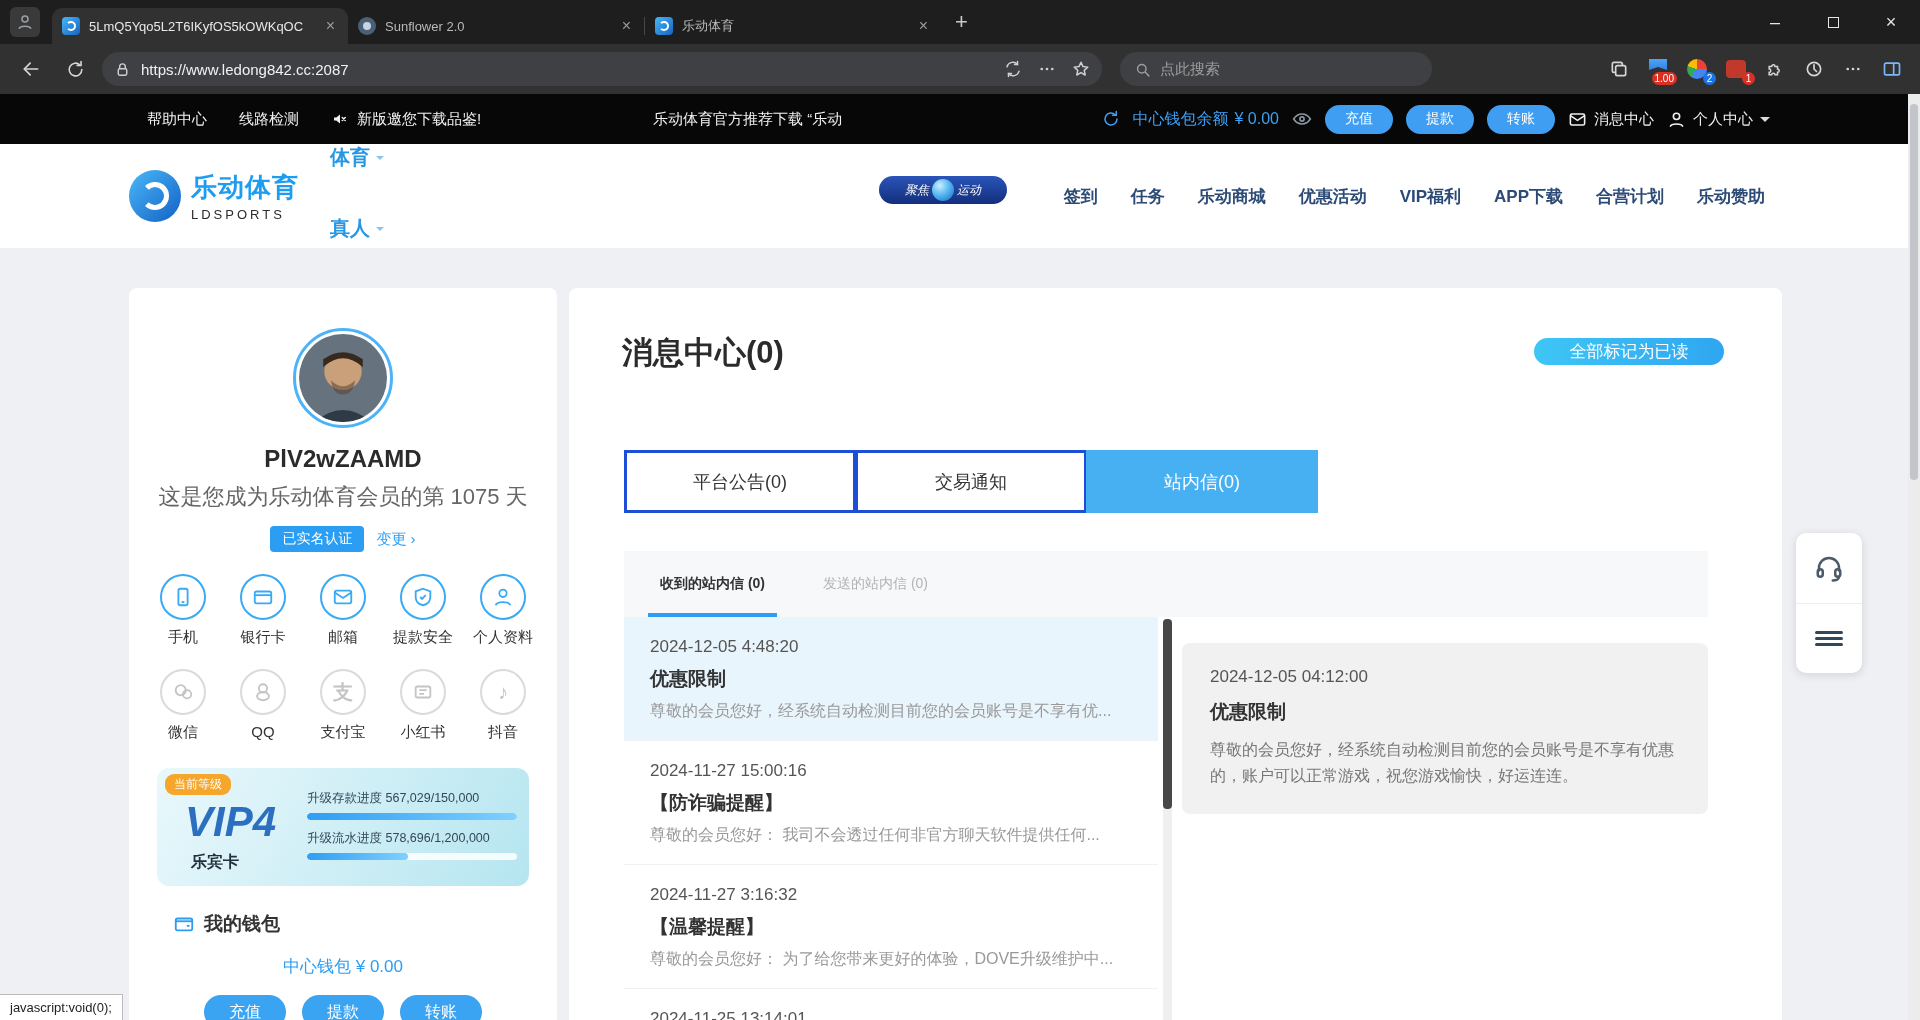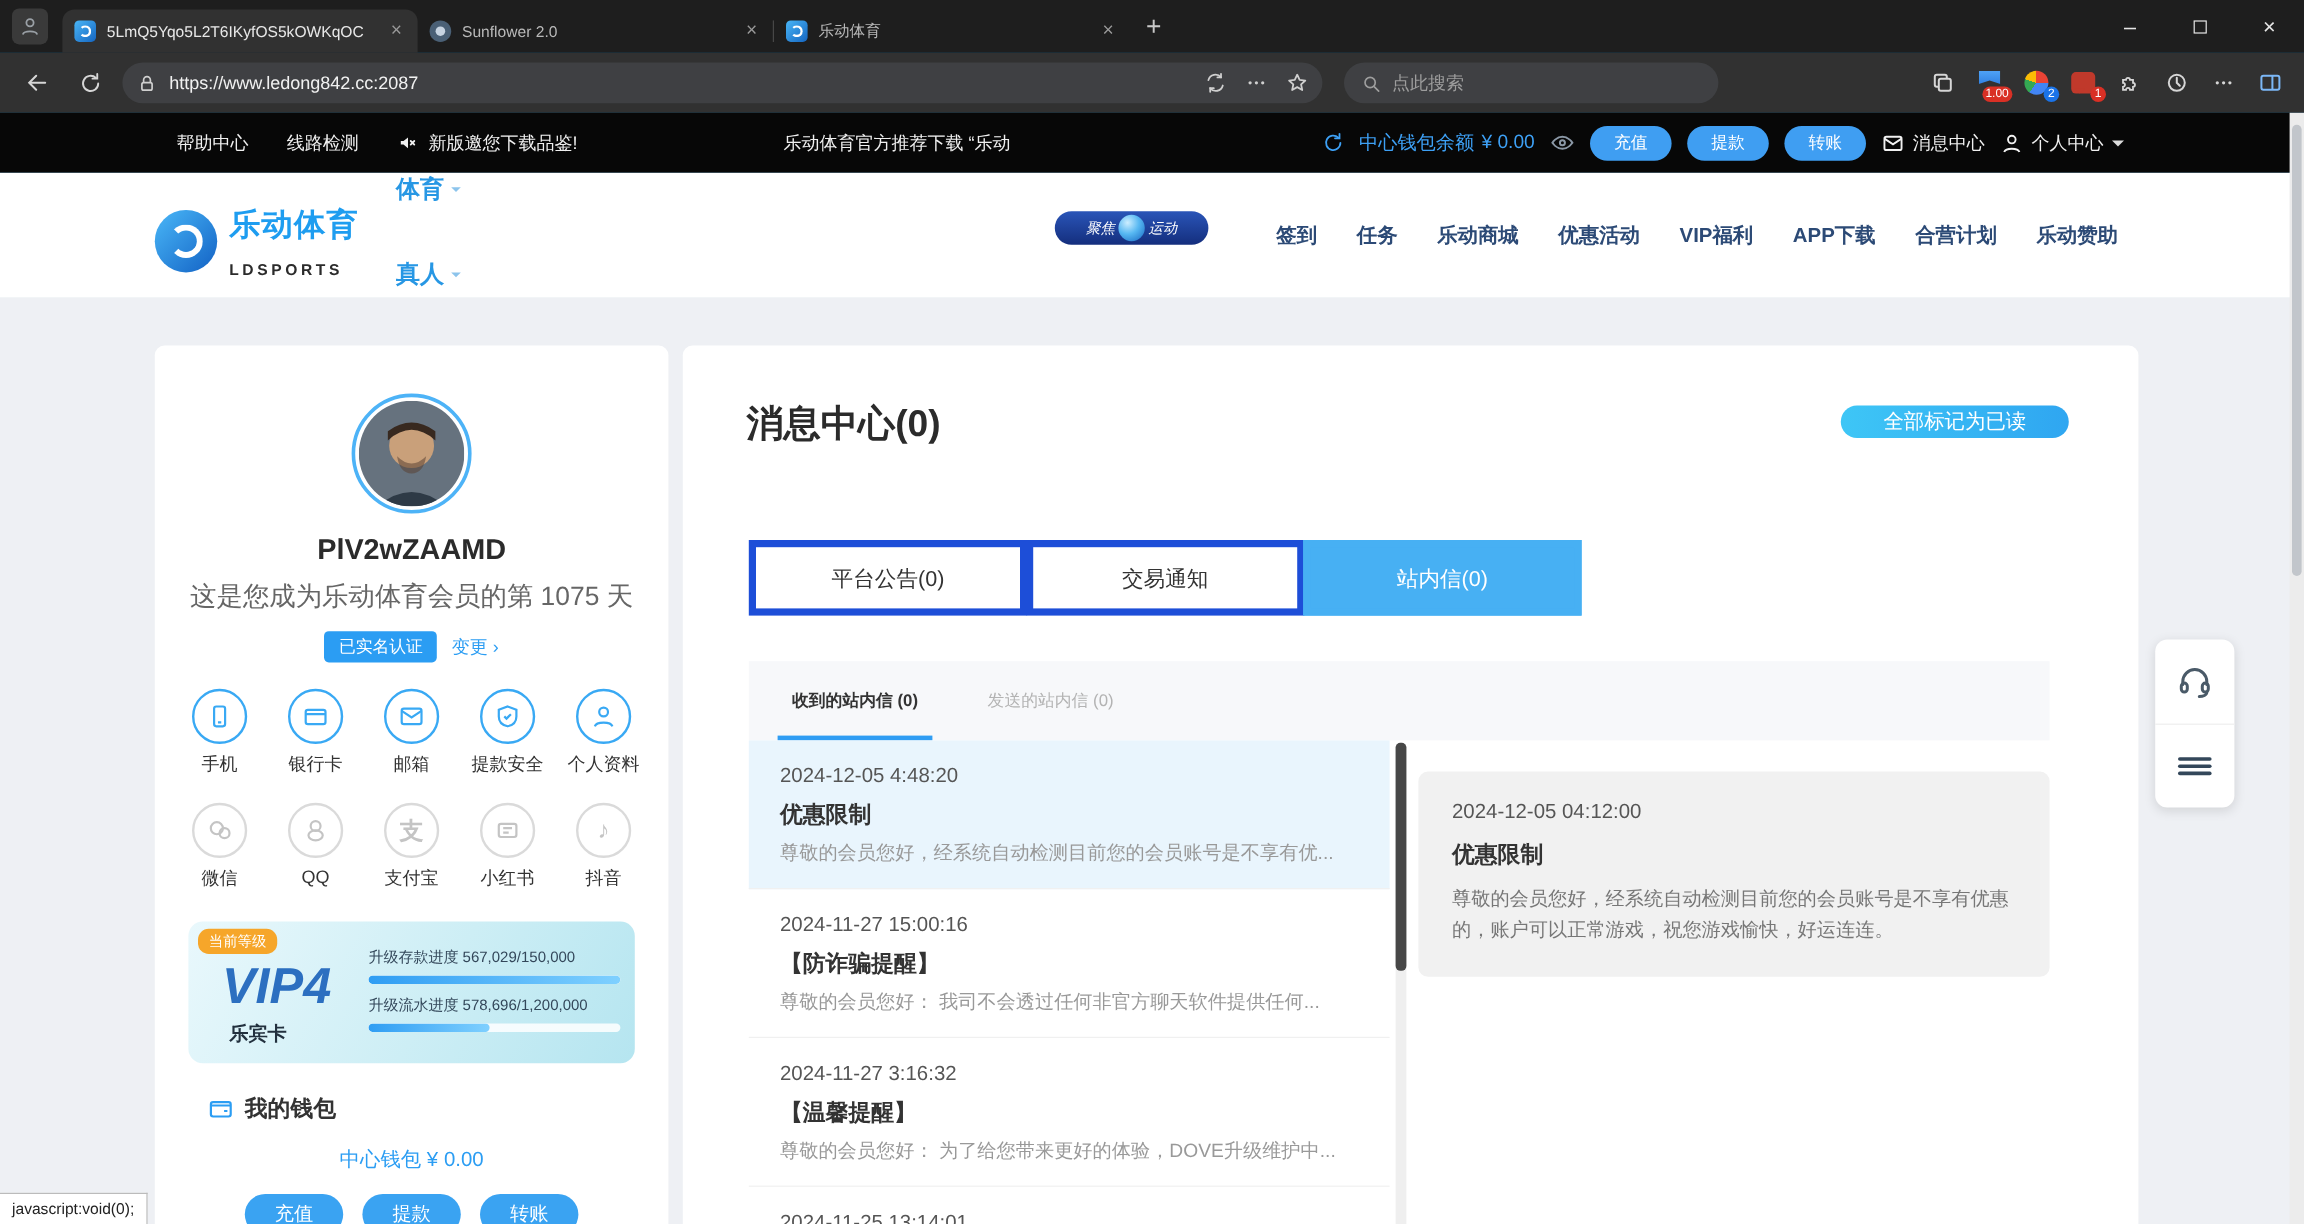--- a/index.html
+++ b/index.html
@@ -1,18 +1,18 @@
 <!DOCTYPE html>
 <html><head>
 <meta charset="utf-8">
 <style>
   * { box-sizing: border-box; margin: 0; padding: 0; }
   html,body { background:#000; }
   .screen { position:relative; width:1920px; height:1020px; overflow:hidden;
-            font-family:"Liberation Sans", sans-serif; background:#0369a1; }
+            font-family:"Liberation Sans", sans-serif; background:#701a75; }
 
   
   .tabstrip { position:absolute; top:0; left:0; width:1920px; height:44px; background:#1e1e1e;
               display:flex; align-items:flex-end; }
   .profile-btn { width:30px; height:30px; margin:7px 12px 7px 10px; border-radius:6px; background:#3a3a3a;
                  display:flex; align-items:center; justify-content:center; color:#9aa0a6; align-self:center; }
   .tab { width:296px; height:36px; border-radius:10px 10px 0 0; display:flex; align-items:center;
          gap:9px; padding:0 10px; color:#b9b9b9; font-size:13px; }
   .tab.active { background:#313131; color:#e8e8e8; }
   .tab-title { flex:1; white-space:nowrap; overflow:hidden; }
@@ -69,21 +69,21 @@
 
   
   .mainnav { position:absolute; top:144px; left:0; width:1920px; height:104px; background:#fff;
              box-shadow:0 1px 0 #e9ecef; }
   .brand { position:absolute; left:129px; top:26px; display:flex; align-items:center; gap:10px; }
   .brand-circle { width:52px; height:52px; border-radius:50%; background:linear-gradient(135deg,#4ab8f8,#1261c4);
                   position:relative; }
   .brand-circle::after { content:""; position:absolute; inset:12px; border:5px solid #fff;
                          border-left-color:transparent; border-radius:50%; }
   .brand-name { color:#1e9df0; font-size:26px; font-weight:bold; letter-spacing:1px; }
-  .brand-sub { color:#2b2b2b; font-size:13px; font-weight:bold; letter-spacing:3px; margin-top:12px; }
+  .brand-sub { color:#2b2b2b; font-size:13px; font-weight:normal; letter-spacing:3px; margin-top:2px; }
   .menus { position:absolute; left:330px; top:0; height:104px; display:flex; align-items:center; gap:44px;flex-direction:column; }
   .menu-item { display:flex; align-items:center; color:#2797e4; font-size:20px; font-weight:bold; }
   .caret-b { width:0; height:0; border:4px solid transparent; border-top-color:#8cc4ec; margin:5px 0 0 6px; }
   .focus-pill { position:absolute; left:879px; top:32px; width:128px; height:28px; border-radius:20px;
                 background:linear-gradient(180deg,#2a55b8,#142e7d); color:#fff; display:flex;
                 align-items:center; justify-content:center; font-size:12px; font-weight:normal; font-style:italic; }
   .focus-ball { width:22px; height:22px; border-radius:50%; margin:0 3px;
                 background:radial-gradient(circle at 35% 30%, #cdeeff, #57b8f2 45%, #1565c0); }
   .navlinks { position:absolute; right:155px; top:0; height:104px; display:flex; align-items:center; gap:33px; }
   .navlink { color:#2c4a76; font-size:17px; font-weight:600; }
@@ -130,21 +130,21 @@
   .pbtn { width:82px; height:34px; border-radius:17px; background:#3aa3f2; color:#fff; font-size:16px;
           display:flex; align-items:center; justify-content:center; }
 
   
   .mcard { left:569px; top:40px; width:1213px; height:790px; }
   .mc-title { position:absolute; left:53px; top:44px; font-size:31px; font-weight:bold; color:#2b2b2b; }
   .markall { position:absolute; right:58px; top:50px; width:190px; height:27px; border-radius:19px;
              background:linear-gradient(90deg,#3ec6f6,#2fa6f1); color:#fff; font-size:17px;
              display:flex; align-items:center; justify-content:center; }
   .mtabs { position:absolute; left:55px; top:162px; display:flex; }
-  .mtab { width:232px; height:63px; border:6px solid #1d4ed8; display:flex; align-items:center;
+  .mtab { width:232px; height:63px; border:3px solid #1d4ed8; display:flex; align-items:center;
           justify-content:center; font-size:18px; color:#333; background:#fff; margin-left:-1px; }
   .mtab:first-child { margin-left:0; }
   .mtab.active { background:#47b0f3; border-color:#47b0f3; color:#fff; }
   .subbar { position:absolute; left:55px; top:263px; width:1084px; height:66px; background:#f7f8fa;
             display:flex; align-items:center; }
   .subtab { position:relative; height:66px; display:flex; align-items:center; padding:0 8px;
             margin-left:28px; font-size:14px; color:#333; font-weight:600; }
   .subtab .uline { position:absolute; left:-4px; right:-4px; bottom:0; height:4px; background:#2f9df3; }
   .subtab.idle { color:#b3b3b3; font-weight:normal; margin-left:42px; }
   .msglist { position:absolute; left:55px; top:329px; width:534px; }

